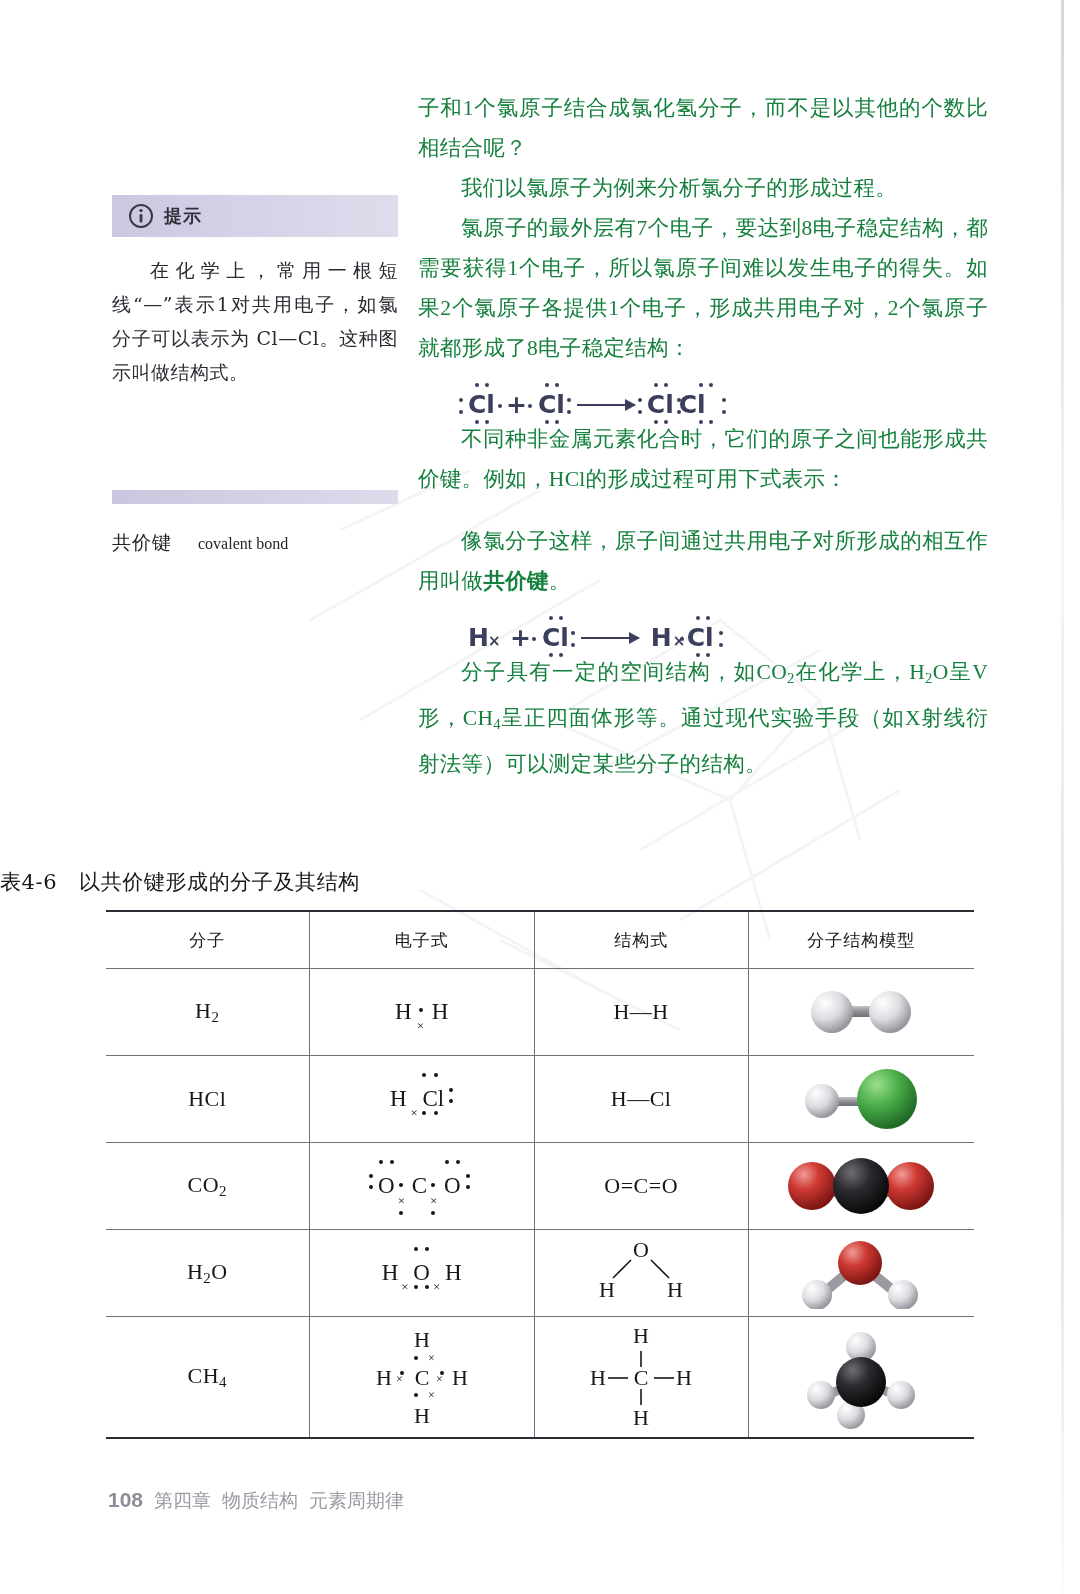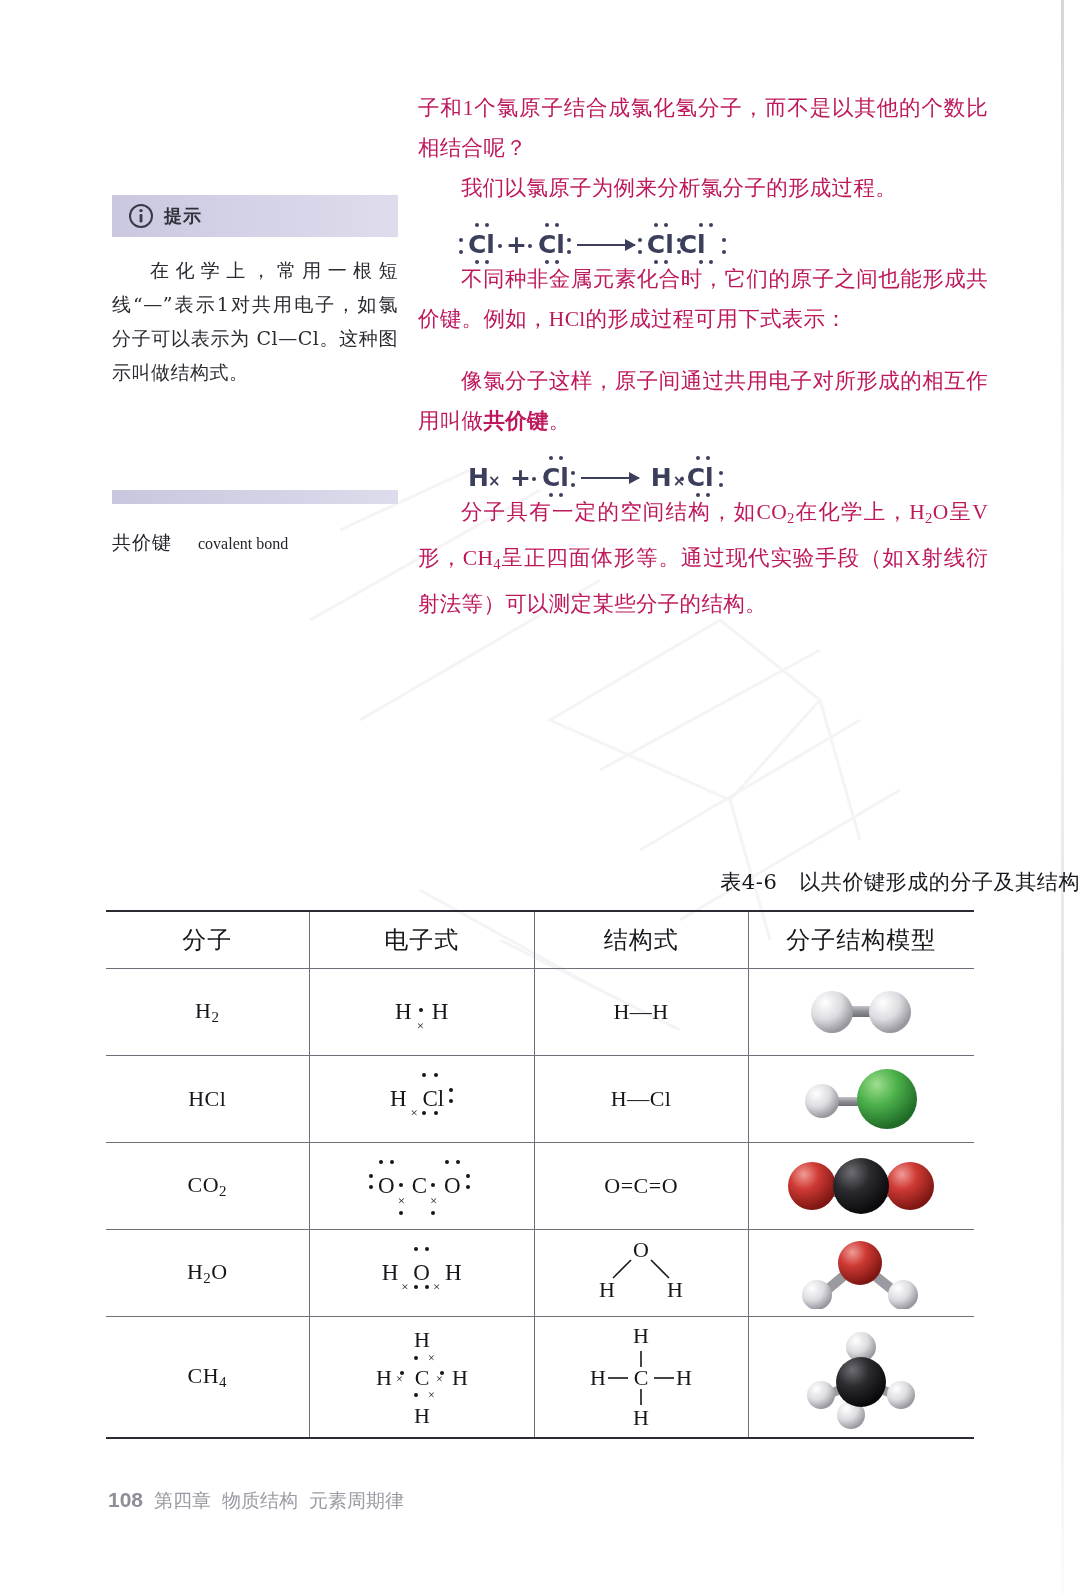--- a/index.html
+++ b/index.html
@@ -48,21 +48,21 @@
     margin-top:26px;display:flex;align-items:baseline;gap:26px;
     font-size:19px;color:#24242c;
   }
   .vocab-cn{font-family:"DejaVu Serif","Liberation Serif",serif;letter-spacing:1px;}
   .vocab-en{font-family:"Liberation Serif","DejaVu Serif",serif;font-size:16px;}
 
   
   .body-col{position:absolute;left:418px;top:88px;width:570px;}
   .para{
     font-size:21.5px;line-height:40px;text-align:justify;
-    color:#be185d;margin:0;letter-spacing:.3px;
+    color:#15803d;margin:0;letter-spacing:.3px;
   }
   .para.indent{text-indent:2em;}
   .kw{font-weight:700;}
   sub{font-size:.68em;vertical-align:-.28em;}
 
   
   .eq{
     font-family:"DejaVu Sans","Liberation Sans",sans-serif;
     color:#3c3f5c;font-size:25px;font-weight:600;
     display:flex;align-items:center;gap:0;white-space:nowrap;
@@ -72,37 +72,37 @@
   .atom{position:relative;display:inline-block;padding:0 2px;}
   .atom .sym{display:inline-block;}
   .d{position:absolute;width:4px;height:4px;border-radius:50%;background:#3c3f5c;}
   .xm{position:absolute;font-size:15px;line-height:1;color:#3c3f5c;font-weight:700;}
   .arrow{display:inline-block;margin:0 10px;position:relative;width:58px;height:2px;background:#3c3f5c;}
   .arrow:after{content:"";position:absolute;right:-1px;top:-5px;border-left:11px solid #3c3f5c;border-top:6px solid transparent;border-bottom:6px solid transparent;}
   .plus{margin:0 9px;}
 
   
   .table-caption{
-    position:absolute;left:0;top:868px;width:1080px;text-align:right;
+    position:absolute;left:0;top:868px;width:1080px;text-align:left;
     font-size:21px;color:#16161c;letter-spacing:.6px;
     font-family:"DejaVu Serif","Liberation Serif",serif;
   }
   .tbl{
     position:absolute;left:106px;top:910px;width:868px;
     border-collapse:collapse;
   }
   .tbl td,.tbl th{
     border-left:1px solid #6f6f79;
     text-align:center;vertical-align:middle;
     font-weight:400;color:#16161c;
     font-family:"Liberation Serif","DejaVu Serif",serif;
   }
   .tbl td:first-child,.tbl th:first-child{border-left:none;}
   .tbl thead th{
-    height:54px;font-size:24px;
+    height:54px;font-size:17px;
     font-family:"DejaVu Serif","Liberation Serif",serif;
     letter-spacing:1px;
     border-top:2px solid #2b2b33;border-bottom:1px solid #6f6f79;
   }
   .tbl tbody tr td{border-bottom:1px solid #6f6f79;}
   .tbl tbody tr:last-child td{border-bottom:2px solid #2b2b33;}
   .c1{width:205px;}
   .c2{width:225px;}
   .c3{width:213px;}
   .c4{width:225px;}
@@ -160,20 +160,21 @@
     <span class="vocab-en">covalent bond</span>
   </div>
 </div>
 
 <div class="body-col">
 
   <p class="para">子和1个氯原子结合成氯化氢分子，而不是以其他的个数比相结合呢？</p>
 
   <p class="para indent">我们以氯原子为例来分析氯分子的形成过程。</p>
 
+  <p class="para indent">氯原子的最外层有7个电子，要达到8电子稳定结构，都需要获得1个电子，所以氯原子间难以发生电子的得失。如果2个氯原子各提供1个电子，形成共用电子对，2个氯原子就都形成了8电子稳定结构：</p>
 
   <div class="eq eq-cl2">
     <span class="atom">
       <span class="d" style="left:-7px;top:8px"></span><span class="d" style="left:-7px;top:20px"></span>
       <span class="d" style="left:9px;top:-7px"></span><span class="d" style="left:19px;top:-7px"></span>
       <span class="d" style="left:9px;top:30px"></span><span class="d" style="left:19px;top:30px"></span>
       <span class="d" style="left:32px;top:14px"></span>
       <span class="sym">Cl</span>
     </span>
     <span class="plus">+</span>

